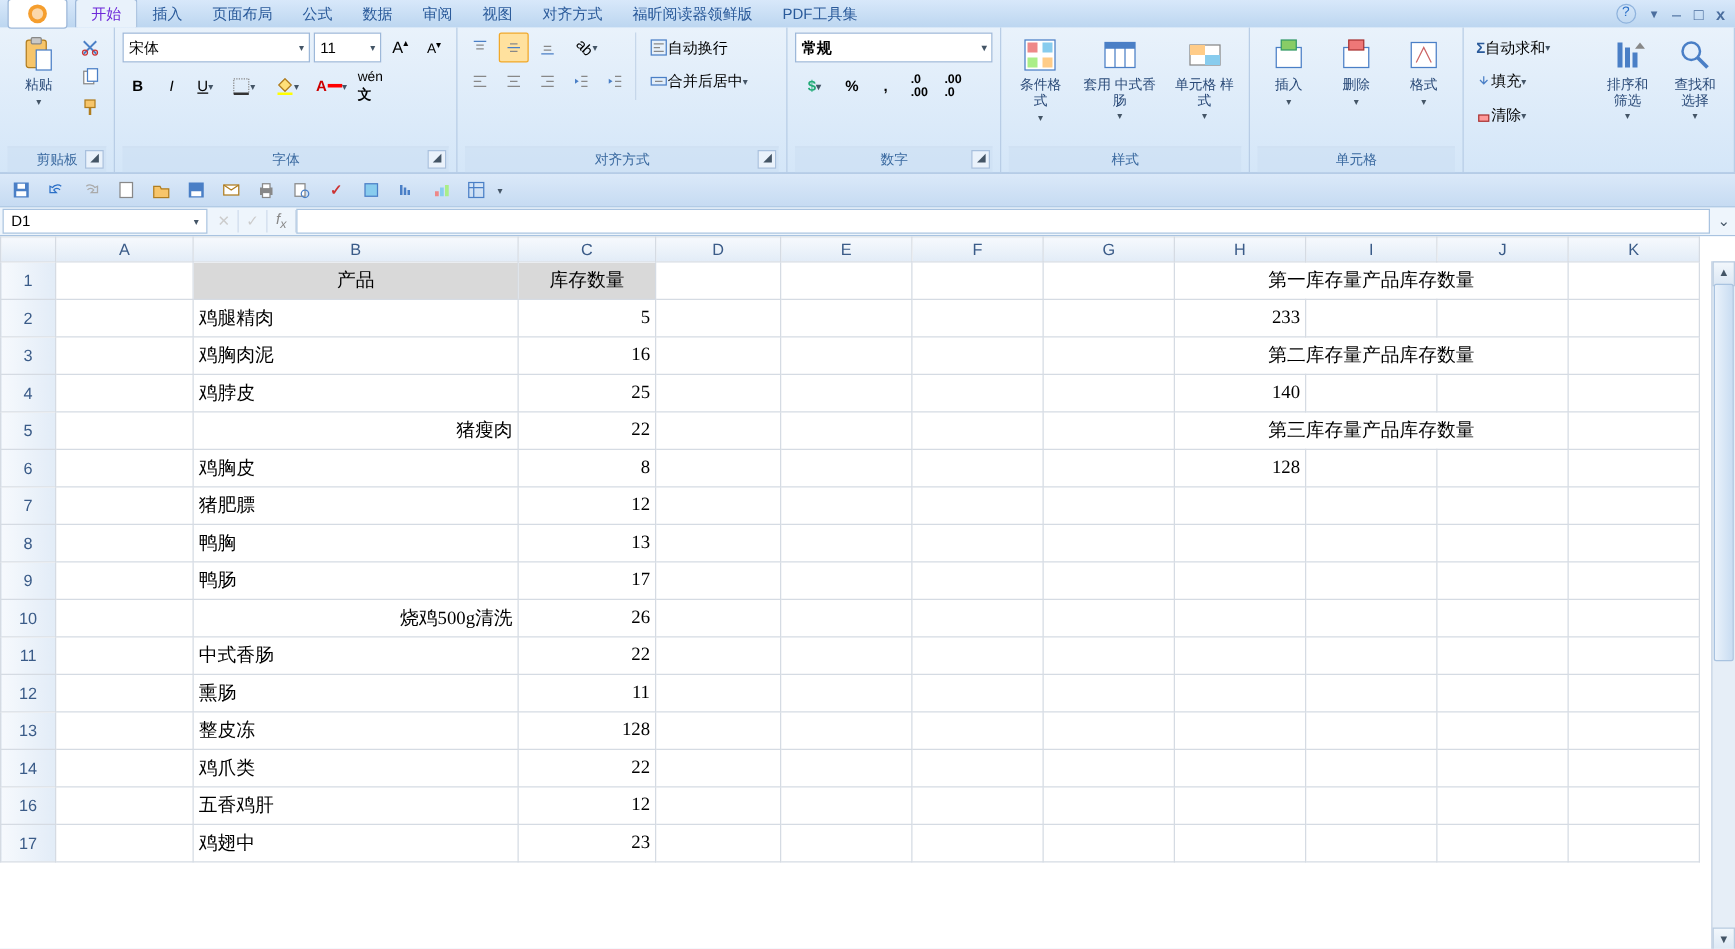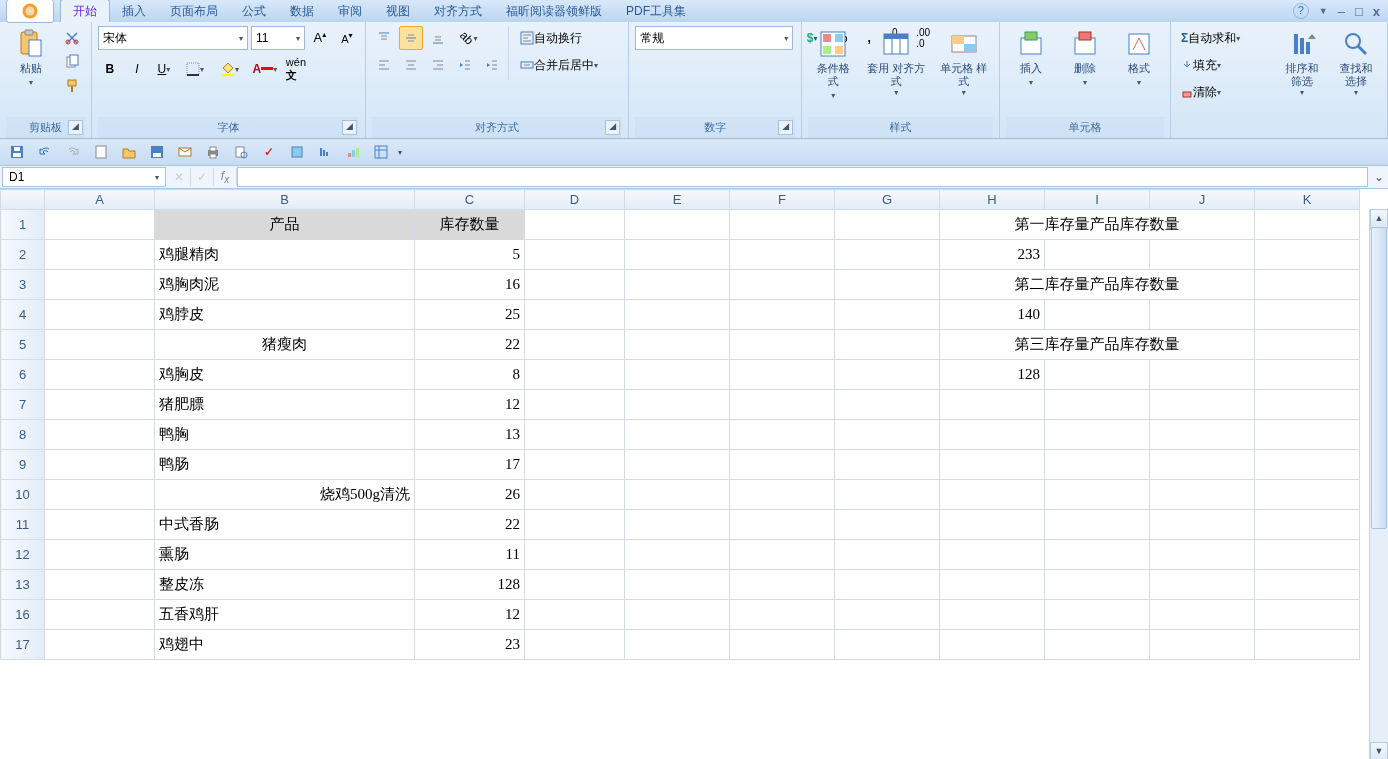--- a/index.html
+++ b/index.html
@@ -266,21 +266,21 @@
               <span>合并后居中</span> 
               <span class="dd">▾</span>
             </div>
           </div>
       </div>
     </div>
     <div class="group-label"><span>对齐方式</span><span class="launcher">◢</span></div>
   </div>
 
   <div class="group" style="width:160px;">
-    <div class="group-body" style="">
+    <div class="group-body" style="flex-direction:column;font-weight:bold;">
       <div class="row">
           <div class="combo" style="width:148px;">
             <span>常规</span>
             <span class="arr">▾</span>
           </div>
         </div>
       <div class="row">
         <div class="mini" style="width:28px;">
             <b style="color:#2a7;">$</b>
             <span class="dd">▾</span>
@@ -315,21 +315,21 @@
           <span class="lbl"><span>条件格式</span><br><span class="dd">▾</span></span>
         </div>
       <div class="big-btn">
           <svg class="ic" viewBox="0 0 32 32">
             <rect x="4" y="6" width="24" height="20" fill="#fff" stroke="#4a7fc6"></rect>
             <rect x="4" y="6" width="24" height="5" fill="#4a7fc6"></rect>
             <line x1="12" y1="6" x2="12" y2="26" stroke="#4a7fc6"></line>
             <line x1="20" y1="6" x2="20" y2="26" stroke="#4a7fc6"></line>
           </svg>
           <span class="lbl">套用
-对齐方式</span>
+中式香肠</span>
           <span class="dd">▾</span>
         </div>
       <div class="big-btn">
           <svg class="ic" viewBox="0 0 32 32">
             <rect x="4" y="8" width="24" height="16" fill="#fff" stroke="#888"></rect>
             <rect x="4" y="8" width="12" height="8" fill="#fc8"></rect>
             <rect x="16" y="16" width="12" height="8" fill="#8ce"></rect>
           </svg>
           <span class="lbl">单元格
 样式</span>
@@ -597,21 +597,21 @@
           <td></td>
           <td></td>
           <td class="rt">140</td>
           <td></td>
           <td></td>
           <td></td>
         </tr>
         <tr>
           <th>5</th>
           <td></td>
-          <td class="" style="text-align:center;">猪瘦肉</td>
+          <td class="" style="text-align:right;">猪瘦肉</td>
           <td class="rt">22</td>
           <td></td>
           <td></td>
           <td></td>
           <td></td>
           <td colspan="3" class="ct" style="text-align:center;">第三库存量产品库存数量</td>
           <td></td>
         </tr>
         <tr>
           <th>6</th>
@@ -709,20 +709,34 @@
           <td class="rt"></td>
           <td></td>
           <td></td>
           <td></td>
         </tr>
         <tr>
           <th>13</th>
           <td></td>
           <td class="" style="text-align:left;">整皮冻</td>
           <td class="rt">128</td>
+          <td></td>
+          <td></td>
+          <td></td>
+          <td></td>
+          <td class="rt"></td>
+          <td></td>
+          <td></td>
+          <td></td>
+        </tr>
+        <tr>
+          <th>14</th>
+          <td></td>
+          <td class="" style="text-align:left;">鸡爪类</td>
+          <td class="rt">22</td>
           <td></td>
           <td></td>
           <td></td>
           <td></td>
           <td class="rt"></td>
           <td></td>
           <td></td>
           <td></td>
         </tr>
         <tr>

